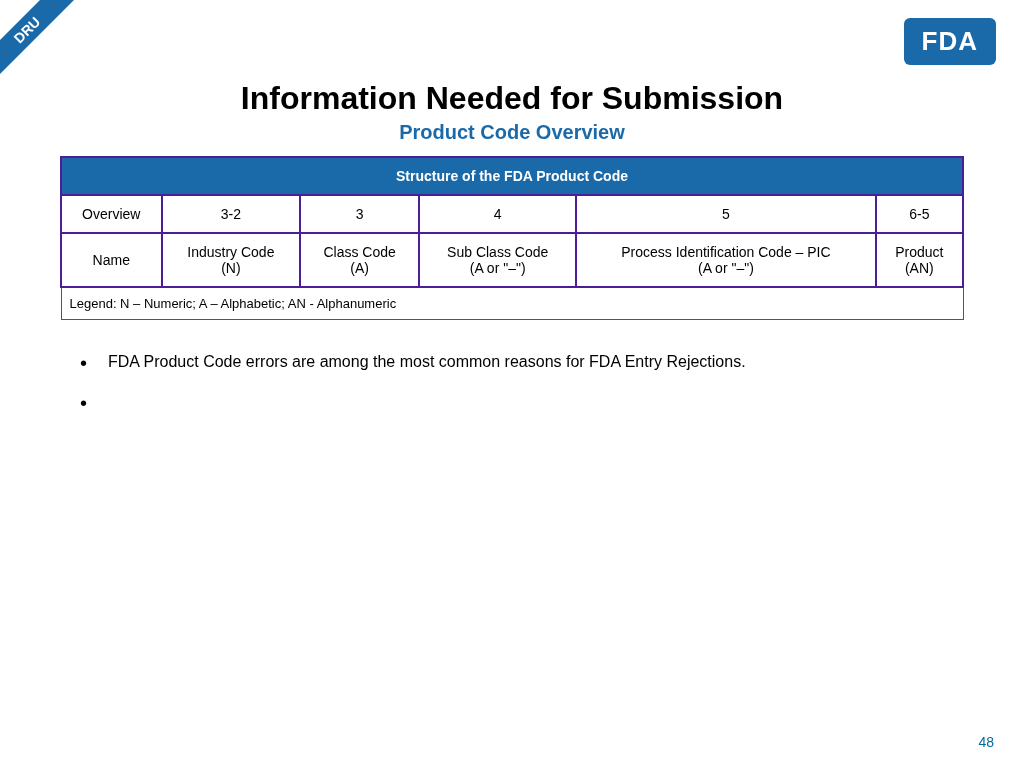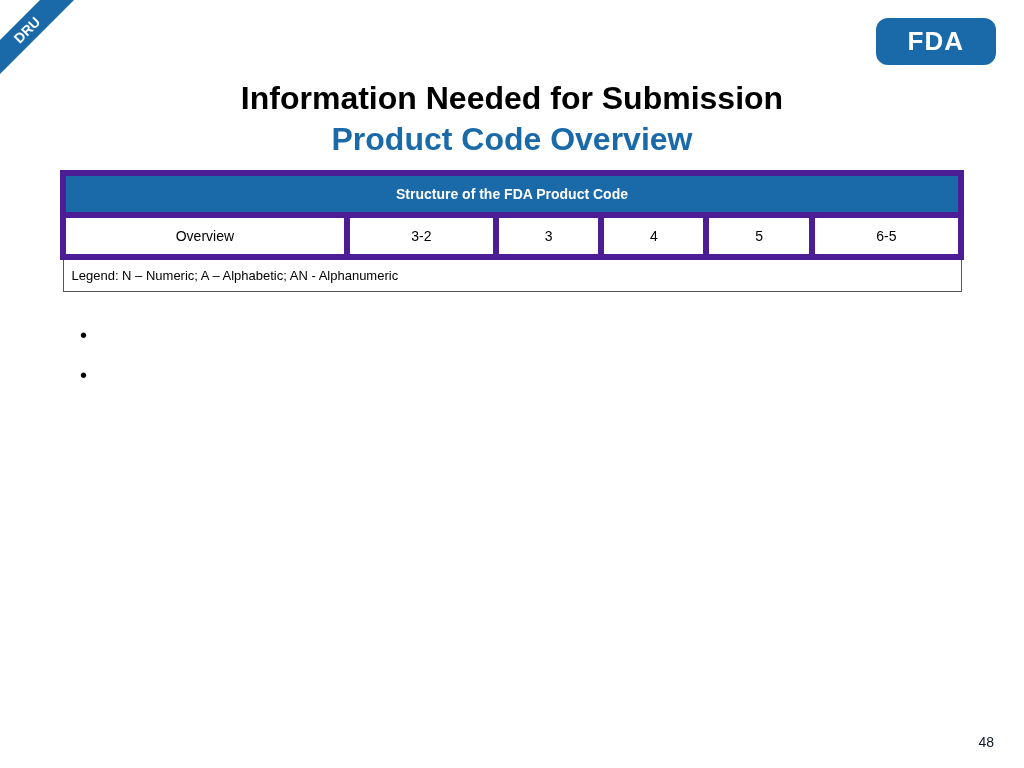--- a/index.html
+++ b/index.html
@@ -40,23 +40,23 @@
 
     
     .fda-logo {
       position: absolute;
       top: 18px;
       right: 28px;
       background: #1a6aaa;
       color: white;
       font-weight: bold;
       font-size: 26px;
-      padding: 8px 32px;
+      padding: 8px 18px;
       letter-spacing: 1px;
-      border-radius: 12px;
+      border-radius: 6px;
     }
 
     
     .main-content {
       padding: 60px 60px 20px 60px;
     }
 
     .title-section {
       text-align: center;
       margin-bottom: 12px;
@@ -64,21 +64,21 @@
     }
 
     .title-main {
       font-size: 32px;
       font-weight: bold;
       color: #000000;
       display: block;
     }
 
     .title-sub {
-      font-size: 32px;
+      font-size: 20px;
       font-weight: bold;
       color: #1a6aaa;
       display: block;
       margin-top: 4px;
     }
 
     
     .product-table {
       width: 100%;
       border-collapse: collapse;
@@ -89,21 +89,21 @@
       background: #1a6aaa;
       color: white;
       text-align: center;
       font-weight: bold;
       font-size: 16px;
       padding: 10px;
       border: 1px solid #1a6aaa;
     }
 
     .product-table td {
-      border: 6px solid #4c1d95;
+      border: 2px solid #4c1d95;
       text-align: center;
       vertical-align: middle;
       padding: 10px 8px;
       font-size: 14px;
     }
 
     .legend-row td {
       text-align: left;
       font-size: 13px;
       padding: 8px;
@@ -134,21 +134,21 @@
     .bullet-text {
       flex: 1;
     }
 
     
     .page-number {
       position: absolute;
       bottom: 18px;
       right: 30px;
       font-size: 14px;
-      color: #0f172a;
+      color: #0369a1;
     }
   </style>
 </head>
 <body>
 
 <div class="dru-ribbon">
   <div class="dru-ribbon-inner">DRU</div>
 </div>
 
 <div class="fda-logo">FDA</div>
@@ -166,29 +166,38 @@
       <td colspan="6">Structure of the FDA Product Code</td>
     </tr>
     <tr>
       <td>Overview</td>
       <td>3-2</td>
       <td>3</td>
       <td>4</td>
       <td>5</td>
       <td>6-5</td>
     </tr>
+    <tr>
+      <td>Name</td>
+      <td>Industry Code<br>(N)</td>
+      <td>Class Code<br>(A)</td>
+      <td>Sub Class Code<br>(A or "–")</td>
+      <td>Process Identification Code – PIC<br>(A or "–")</td>
+      <td>Product<br>(AN)</td>
+    </tr>
     <tr class="legend-row">
       <td colspan="6">Legend: N – Numeric; A – Alphabetic; AN - Alphanumeric</td>
     </tr>
   </tbody>
     </table>
 
   <div class="bullet-section">
     <div class="bullet-item">
       <span class="bullet-dot">•</span>
+      <span class="bullet-text">FDA Product Code errors are among the most common reasons for FDA Entry Rejections.</span>
     </div>
     <div class="bullet-item">
       <span class="bullet-dot">•</span>
     </div>
   </div>
 
 </div>
 
 <div class="page-number">48</div>
 

